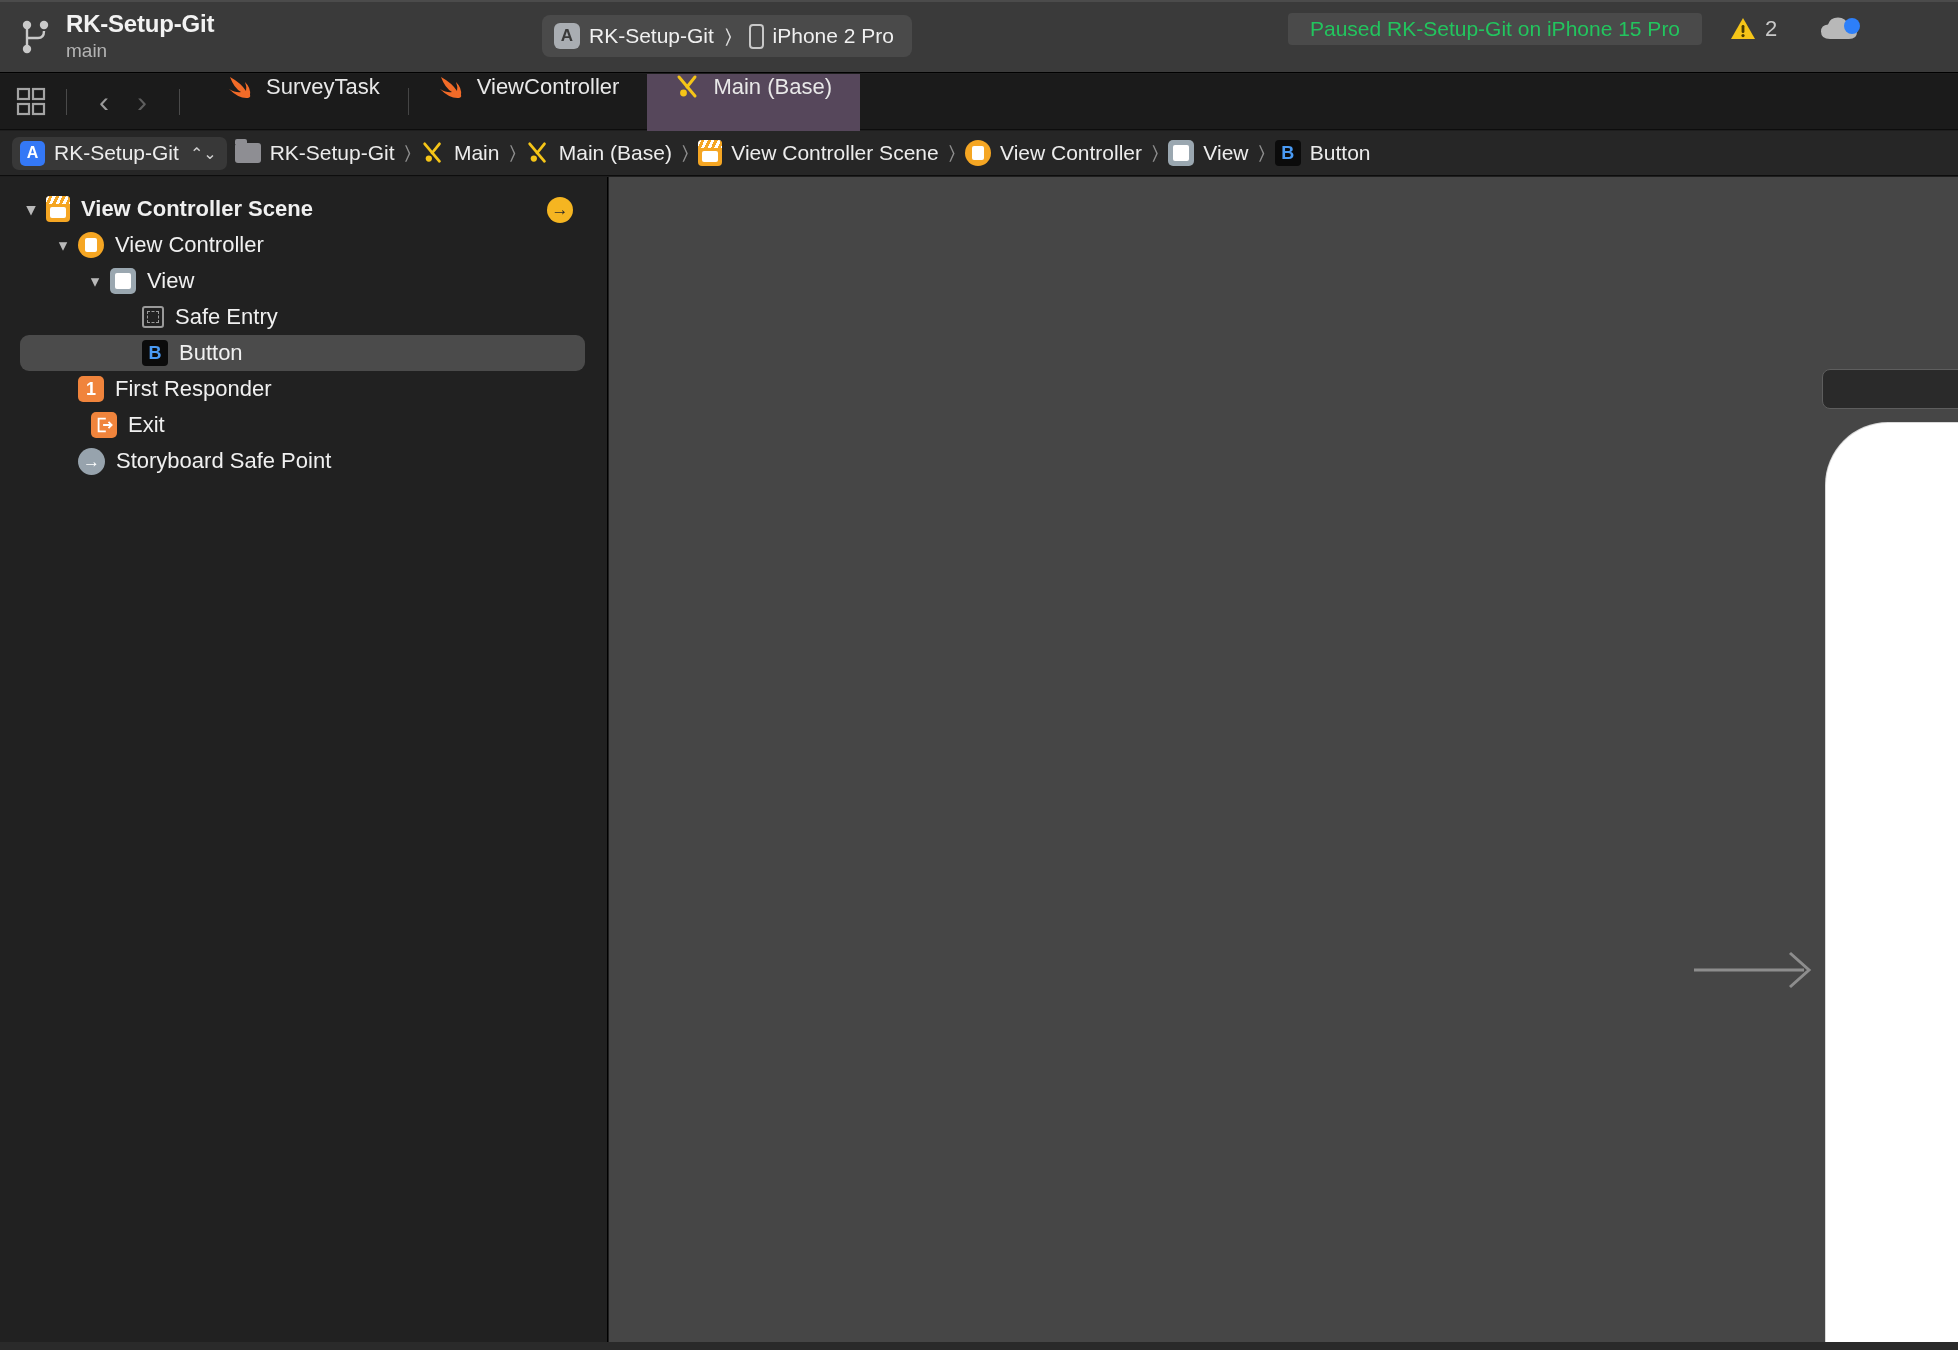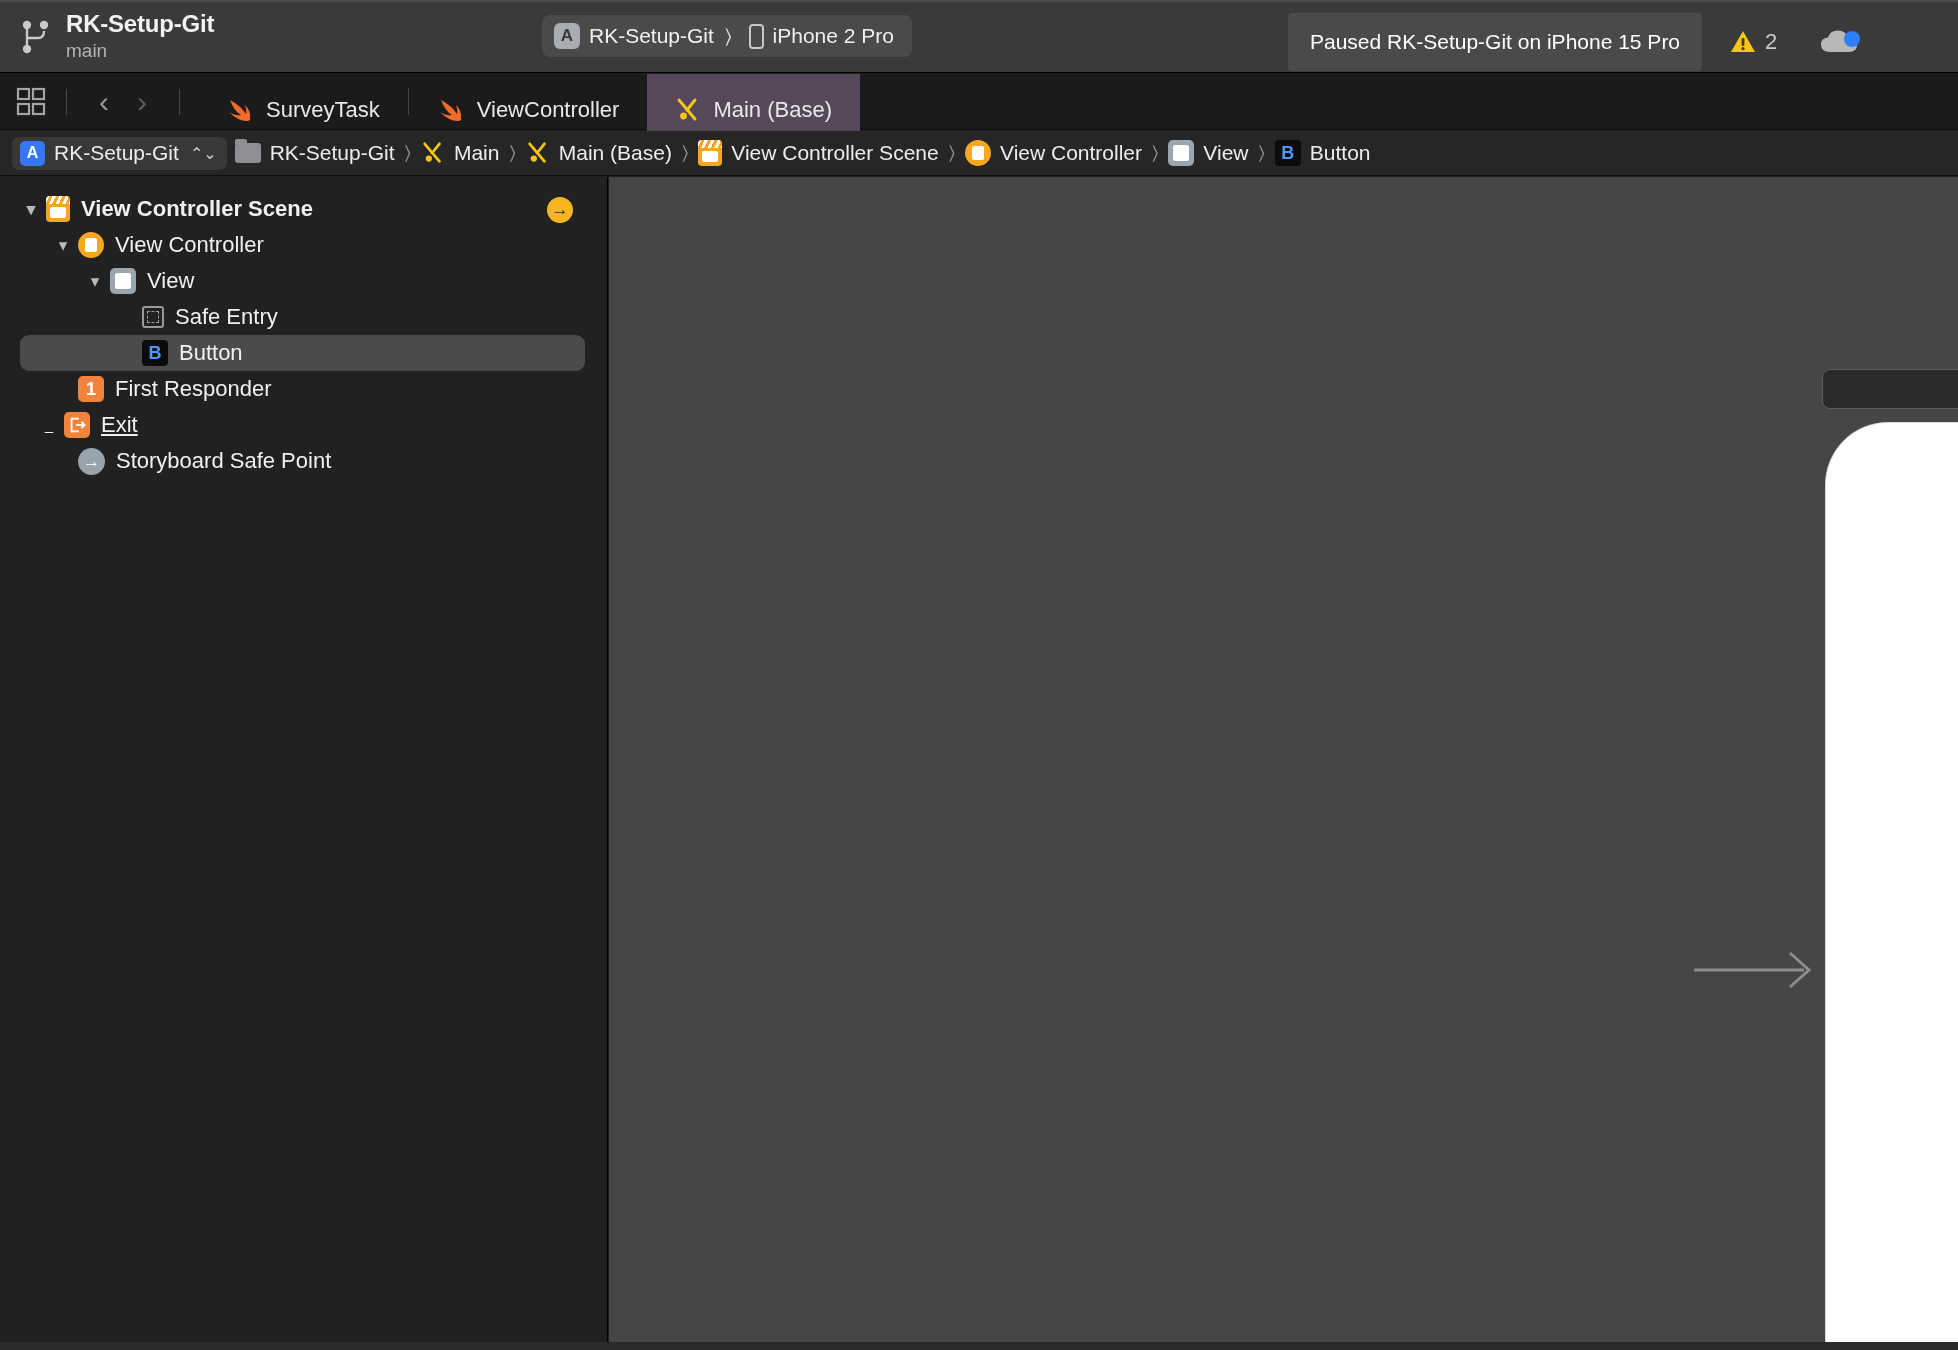--- a/index.html
+++ b/index.html
@@ -48,21 +48,21 @@
     width: 15px; height: 25px; border: 2px solid #c8c8c8; border-radius: 4px;
     flex: 0 0 15px; margin-left: 6px;
   }
 
   .status-area {
     position: absolute; left: 1288px; top: 13px;
     display: flex; align-items: center; gap: 0px;
   }
   .status-pill {
     background: #4a4a4a; border-radius: 4px;
-    padding: 17px 22px; font-size: 21px; color: #ffffff;
+    padding: 4px 22px; font-size: 21px; color: #22c55e;
     white-space: nowrap;
   }
   .warn-group { display: flex; align-items: center; gap: 9px; margin-left: 28px; }
   .warn-tri { width: 26px; height: 24px; }
   .warn-count { font-size: 22px; color: #c9c9c9; }
   .cloud-ic { margin-left: 42px; width: 42px; height: 28px; }
 
   
   .tabbar {
     position: absolute; left: 0; top: 74px; width: 1958px; height: 56px;
@@ -73,21 +73,21 @@
   .tb-left { display: flex; align-items: center; padding-left: 16px; gap: 0; }
   .grid-ic { width: 32px; height: 32px; }
   .vsep { width: 1px; height: 26px; background: #4a4a4a; margin: 0 18px; }
   .navchev {
     font-size: 30px; color: #9a9a9a; width: 38px; text-align: center;
     line-height: 1; font-weight: 300;
   }
   .navchev.dim { color: #5e5e5e; }
   .tabs { display: flex; align-items: stretch; }
   .tab {
-    display: flex; align-items: center; gap: 12px;
+    display: flex; gap: 12px;
     padding: 0 28px; height: 72px;
     font-size: 22px; color: #e8e8e8; white-space: nowrap;
     position: relative;
   }
   .tab.active { background: #56475b; }
   .tab-sep { width: 1px; background: #454545; margin: 14px 0; }
   .swift-ic { width: 28px; height: 26px; flex: 0 0 28px; }
   .sb-ic { width: 26px; height: 26px; flex: 0 0 26px; }
 
   
@@ -419,21 +419,21 @@
   </div>
 
   <div class="tree-row" style="padding-left:50px;">
     <span class="disc blank">▾</span>
     <span class="row-ic">
       <span class="ic-sq-orange">1</span>
     </span>
     <span>First Responder</span>
   </div>
 
-  <div class="tree-row" style="padding-left:36px;text-decoration:underline;">
+  <div class="tree-row" style="padding-left:63px;">
     <span class="disc blank">▾</span>
     <span class="row-ic">
       <span class="ic-exit">
         <svg viewBox="0 0 20 20" width="18" height="18">
           <path d="M12 3 H4 V17 H12" stroke="#fff" stroke-width="2" fill="none"></path>
           <path d="M9 10 H18 M15 6.5 L18.5 10 L15 13.5" stroke="#fff" stroke-width="2" fill="none"></path>
         </svg>
       </span>
     </span>
     <span>Exit</span>

